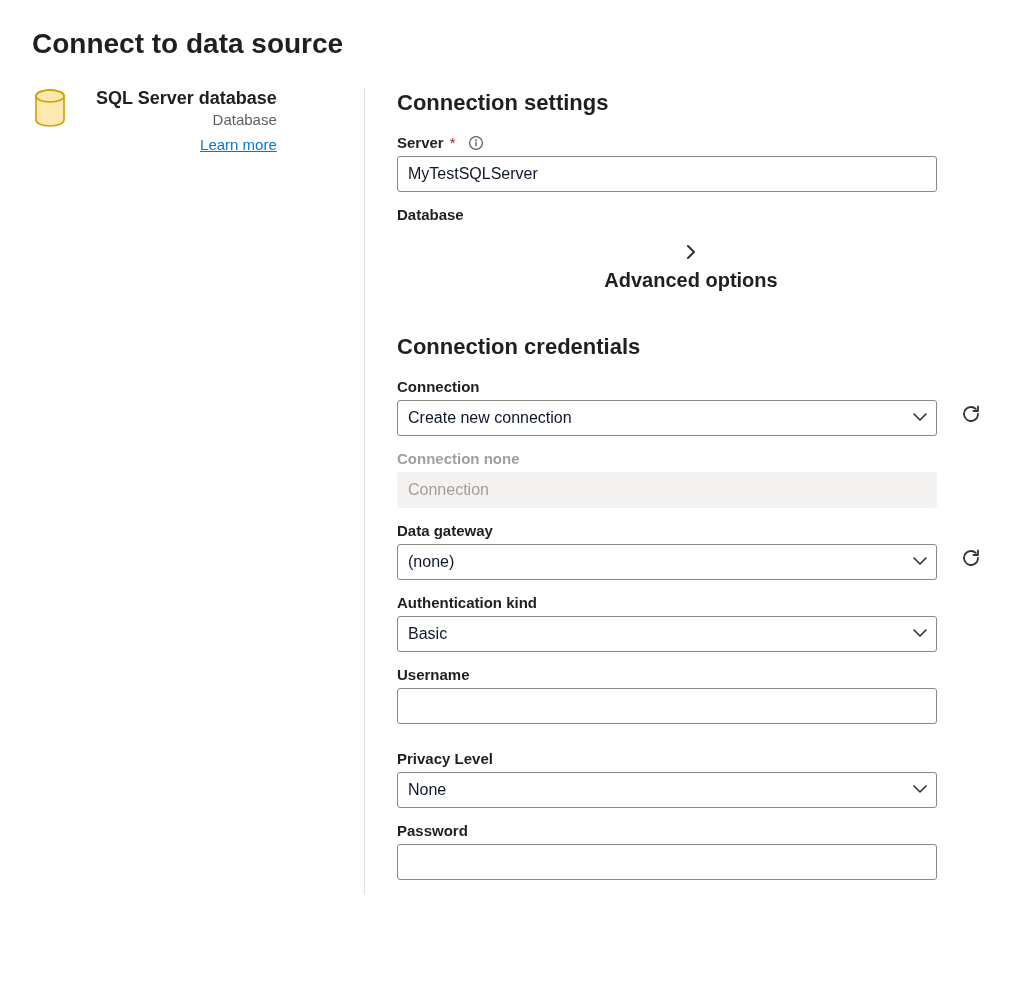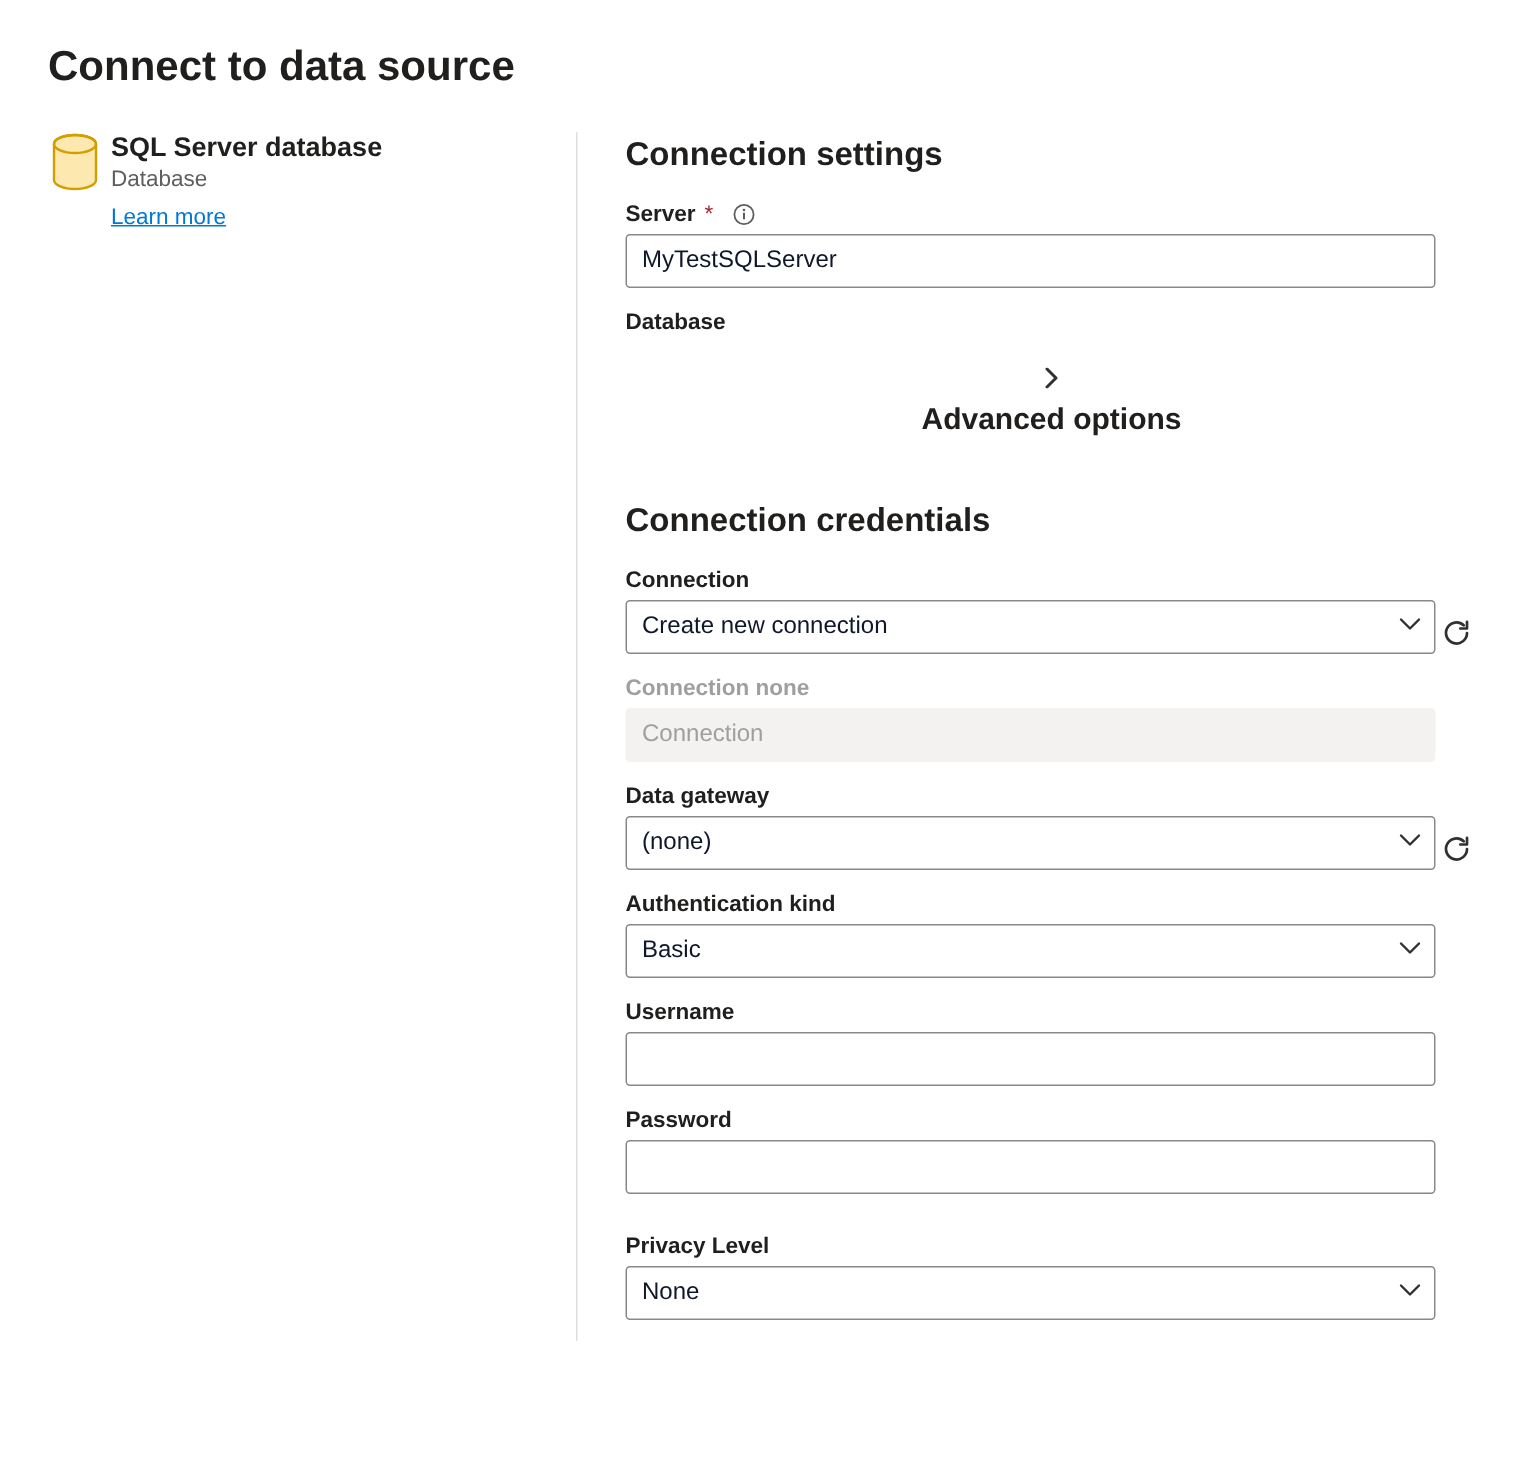--- a/index.html
+++ b/index.html
@@ -34,21 +34,22 @@
     padding-right: 24px;
     border-right: 1px solid #e1dfdd;
   }
   .right-col {
     flex: 1;
     padding-left: 32px;
     padding-top: 2px;
   }
   .src-row {
     display: flex;
-    gap: 6px;
+    gap: 28px;
+    text-align: right;
   }
   .src-icon {
     width: 36px;
     height: 44px;
     flex-shrink: 0;
   }
   .src-title {
     font-size: 18px;
     font-weight: 600;
     color: #201f1e;
@@ -132,21 +133,22 @@
   }
   .chevron {
     position: absolute;
     right: 10px;
     top: 50%;
     transform: translateY(-50%);
     pointer-events: none;
   }
   .row-with-refresh {
     display: flex;
-    align-items: flex-end;
+    align-items: flex-start;
+    gap: 20px;
   }
   .refresh-btn {
     width: 28px;
     height: 28px;
     display: inline-flex;
     align-items: center;
     justify-content: center;
     cursor: pointer;
     color: #323130;
   }
@@ -297,38 +299,38 @@
         </div>
       </div>
 
       <div class="field">
         <div class="field-label">
           <span>Username</span>
         </div>
         <input class="text-input" type="text" value="" style="">
       </div>
 
-      <div class="field">
-        <div class="field-label">
-          <span>Password</span>
-        </div>
-        <input class="text-input" type="password" value="" style="">
-      </div>
-
       <div class="field" style="margin-top:26px;">
         <div class="field-label">
           <span>Privacy Level</span>
         </div>
         <div class="select-wrap">
           <div class="select-box">
             <span>None</span>
           </div>
           <span class="chevron">
             <svg width="14" height="10" viewBox="0 0 14 10">
                 <path d="M1 1 L7 7 L13 1" stroke="#323130" stroke-width="1.6" fill="none" stroke-linecap="round" stroke-linejoin="round"></path>
               </svg>
           </span>
         </div>
       </div>
 
+      <div class="field">
+        <div class="field-label">
+          <span>Password</span>
+        </div>
+        <input class="text-input" type="password" value="" style="">
+      </div>
+
     </div>
   </div>
 </div>
 
 </body></html>

